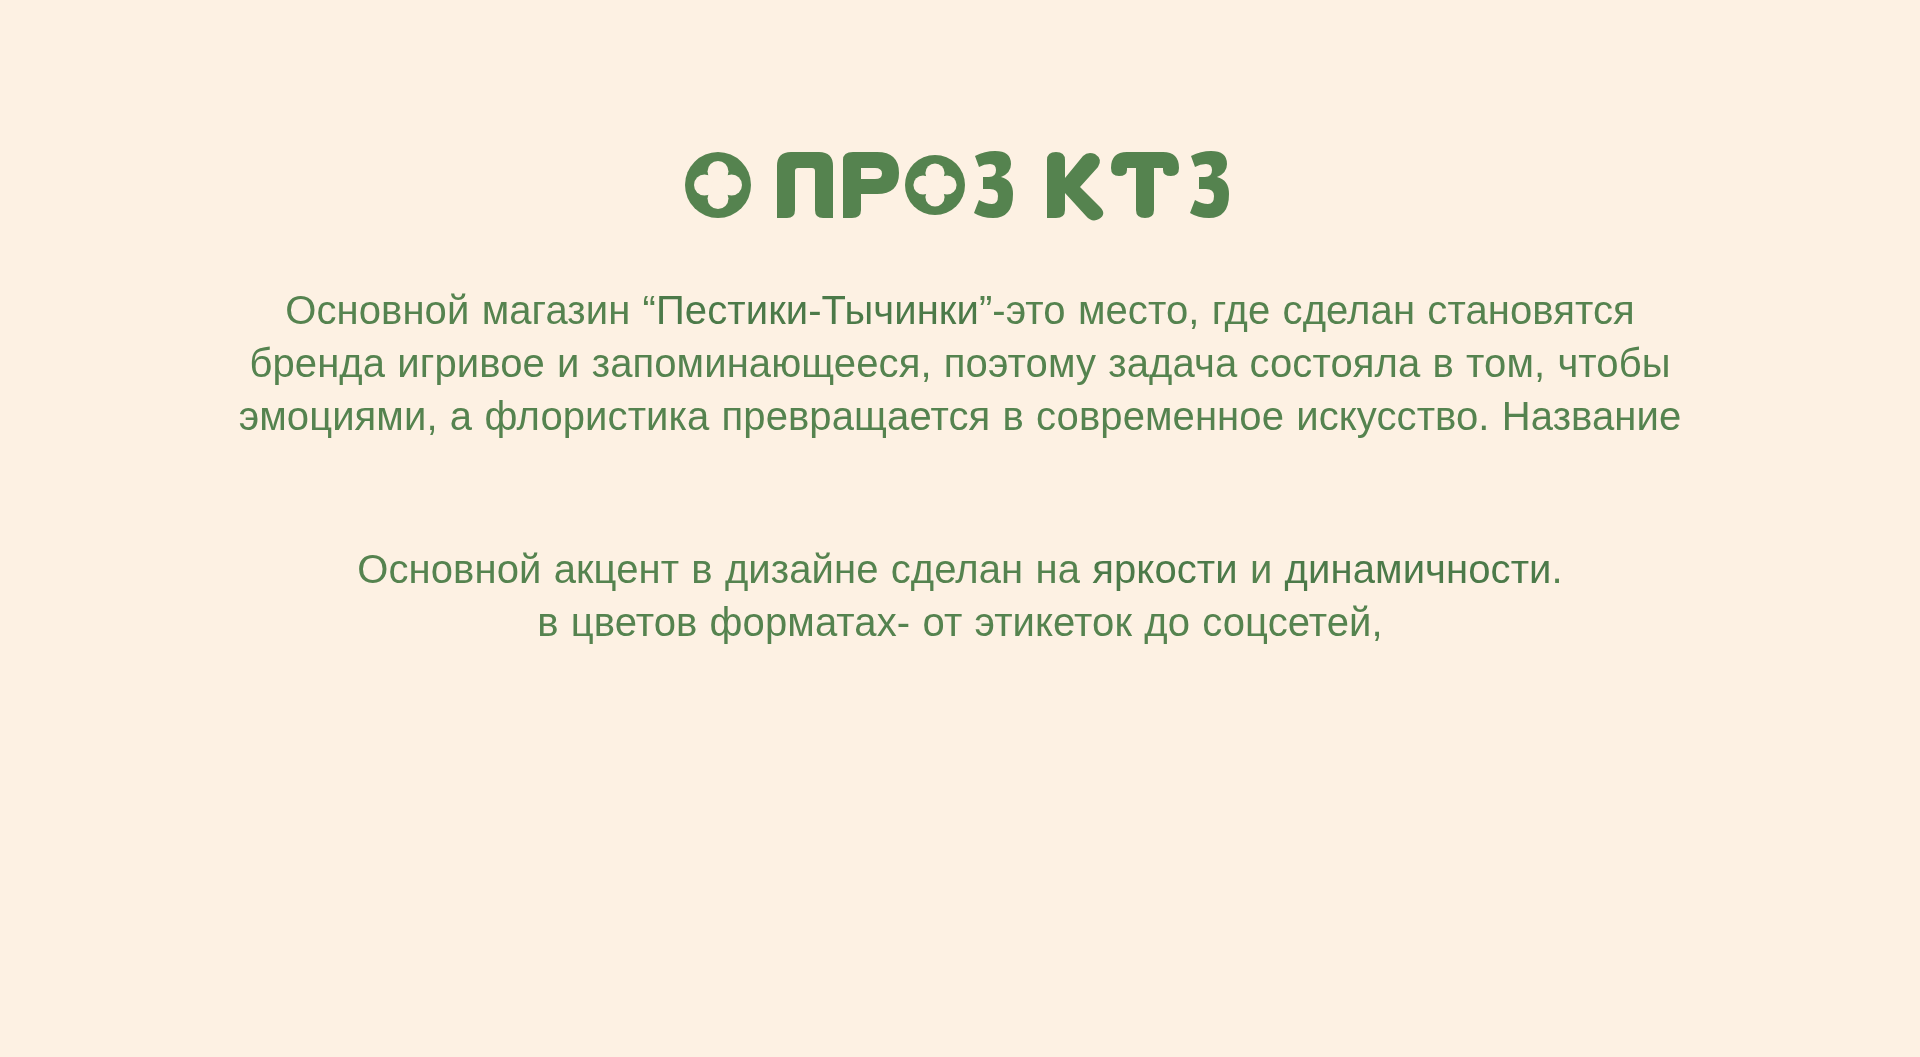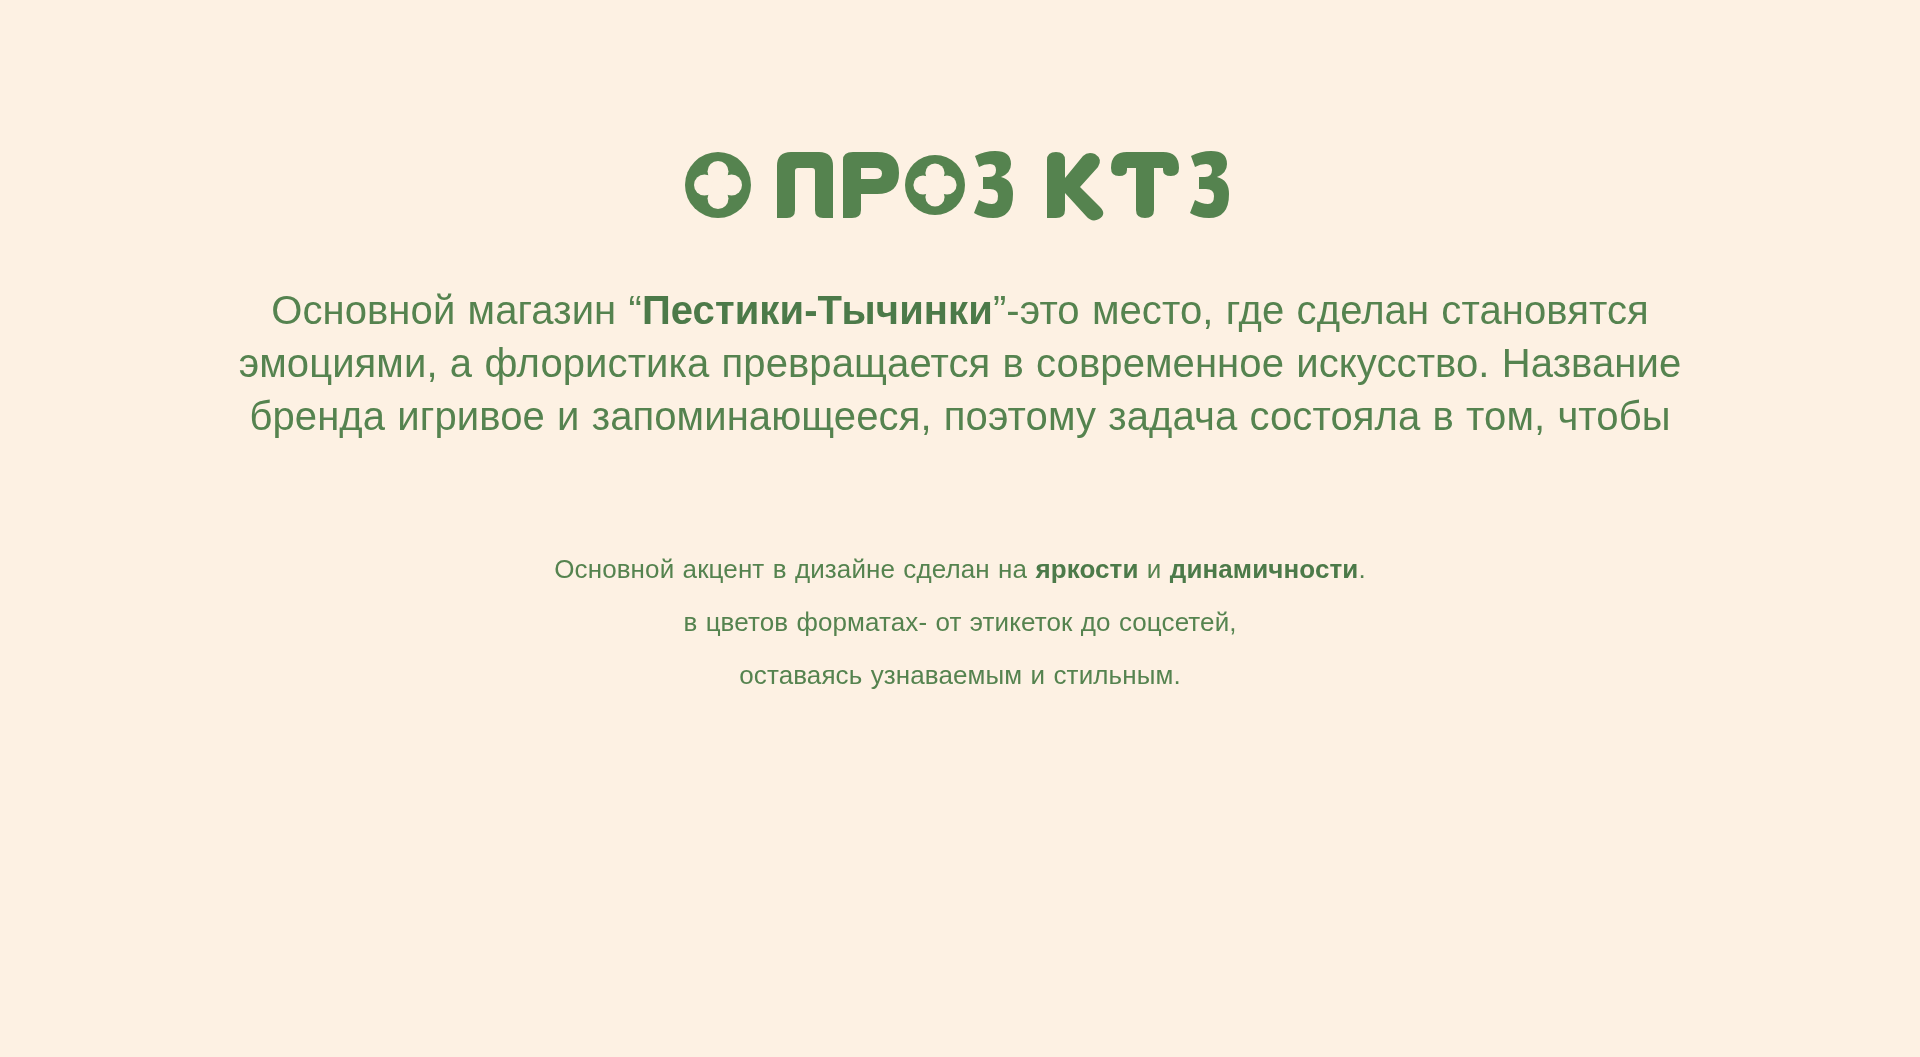--- a/index.html
+++ b/index.html
@@ -71,30 +71,30 @@
     word-spacing: 1px;
   }
 
   .para .line {
     display: block;
     white-space: nowrap;
   }
 
   .para b,
   .para .strong {
-    font-weight: 700;
+    font-weight: 400;
     color: #4c7a49;
   }
 
   .para-gap {
     height: 100px;
   }
 
   .para-2 {
-    font-size: 26px;
+    font-size: 40px;
     line-height: 53px;
   }
 </style>
 </head>
 <body>
 
 <div class="page">
 
   <div class="title-block">
     <div class="title-wordmark">
@@ -172,28 +172,27 @@
       </svg>
     </div>
   </div>
 
   <div class="body-block">
 
     <div class="para para-1">
       <span class="line">
         <span>Основной магазин “</span><span class="strong">Пестики-Тычинки</span><span>”-это место, где сделан становятся</span>
       </span>
+      <span class="line">бренда игривое и запоминающееся, поэтому задача состояла в том, чтобы</span>
       <span class="line">эмоциями, а флористика превращается в современное искусство. Название</span>
-      <span class="line">бренда игривое и запоминающееся, поэтому задача состояла в том, чтобы</span>
     </div>
 
     <div class="para-gap"></div>
 
     <div class="para para-2">
       <span class="line">
         <span>Основной акцент в дизайне сделан на </span><span class="strong">яркости</span><span> и </span><span class="strong">динамичности</span><span>.</span>
       </span>
       <span class="line">в цветов форматах- от этикеток до соцсетей,</span>
-      <span class="line">оставаясь узнаваемым и стильным.</span>
     </div>
 
   </div>
 </div>
 
 </body></html>

